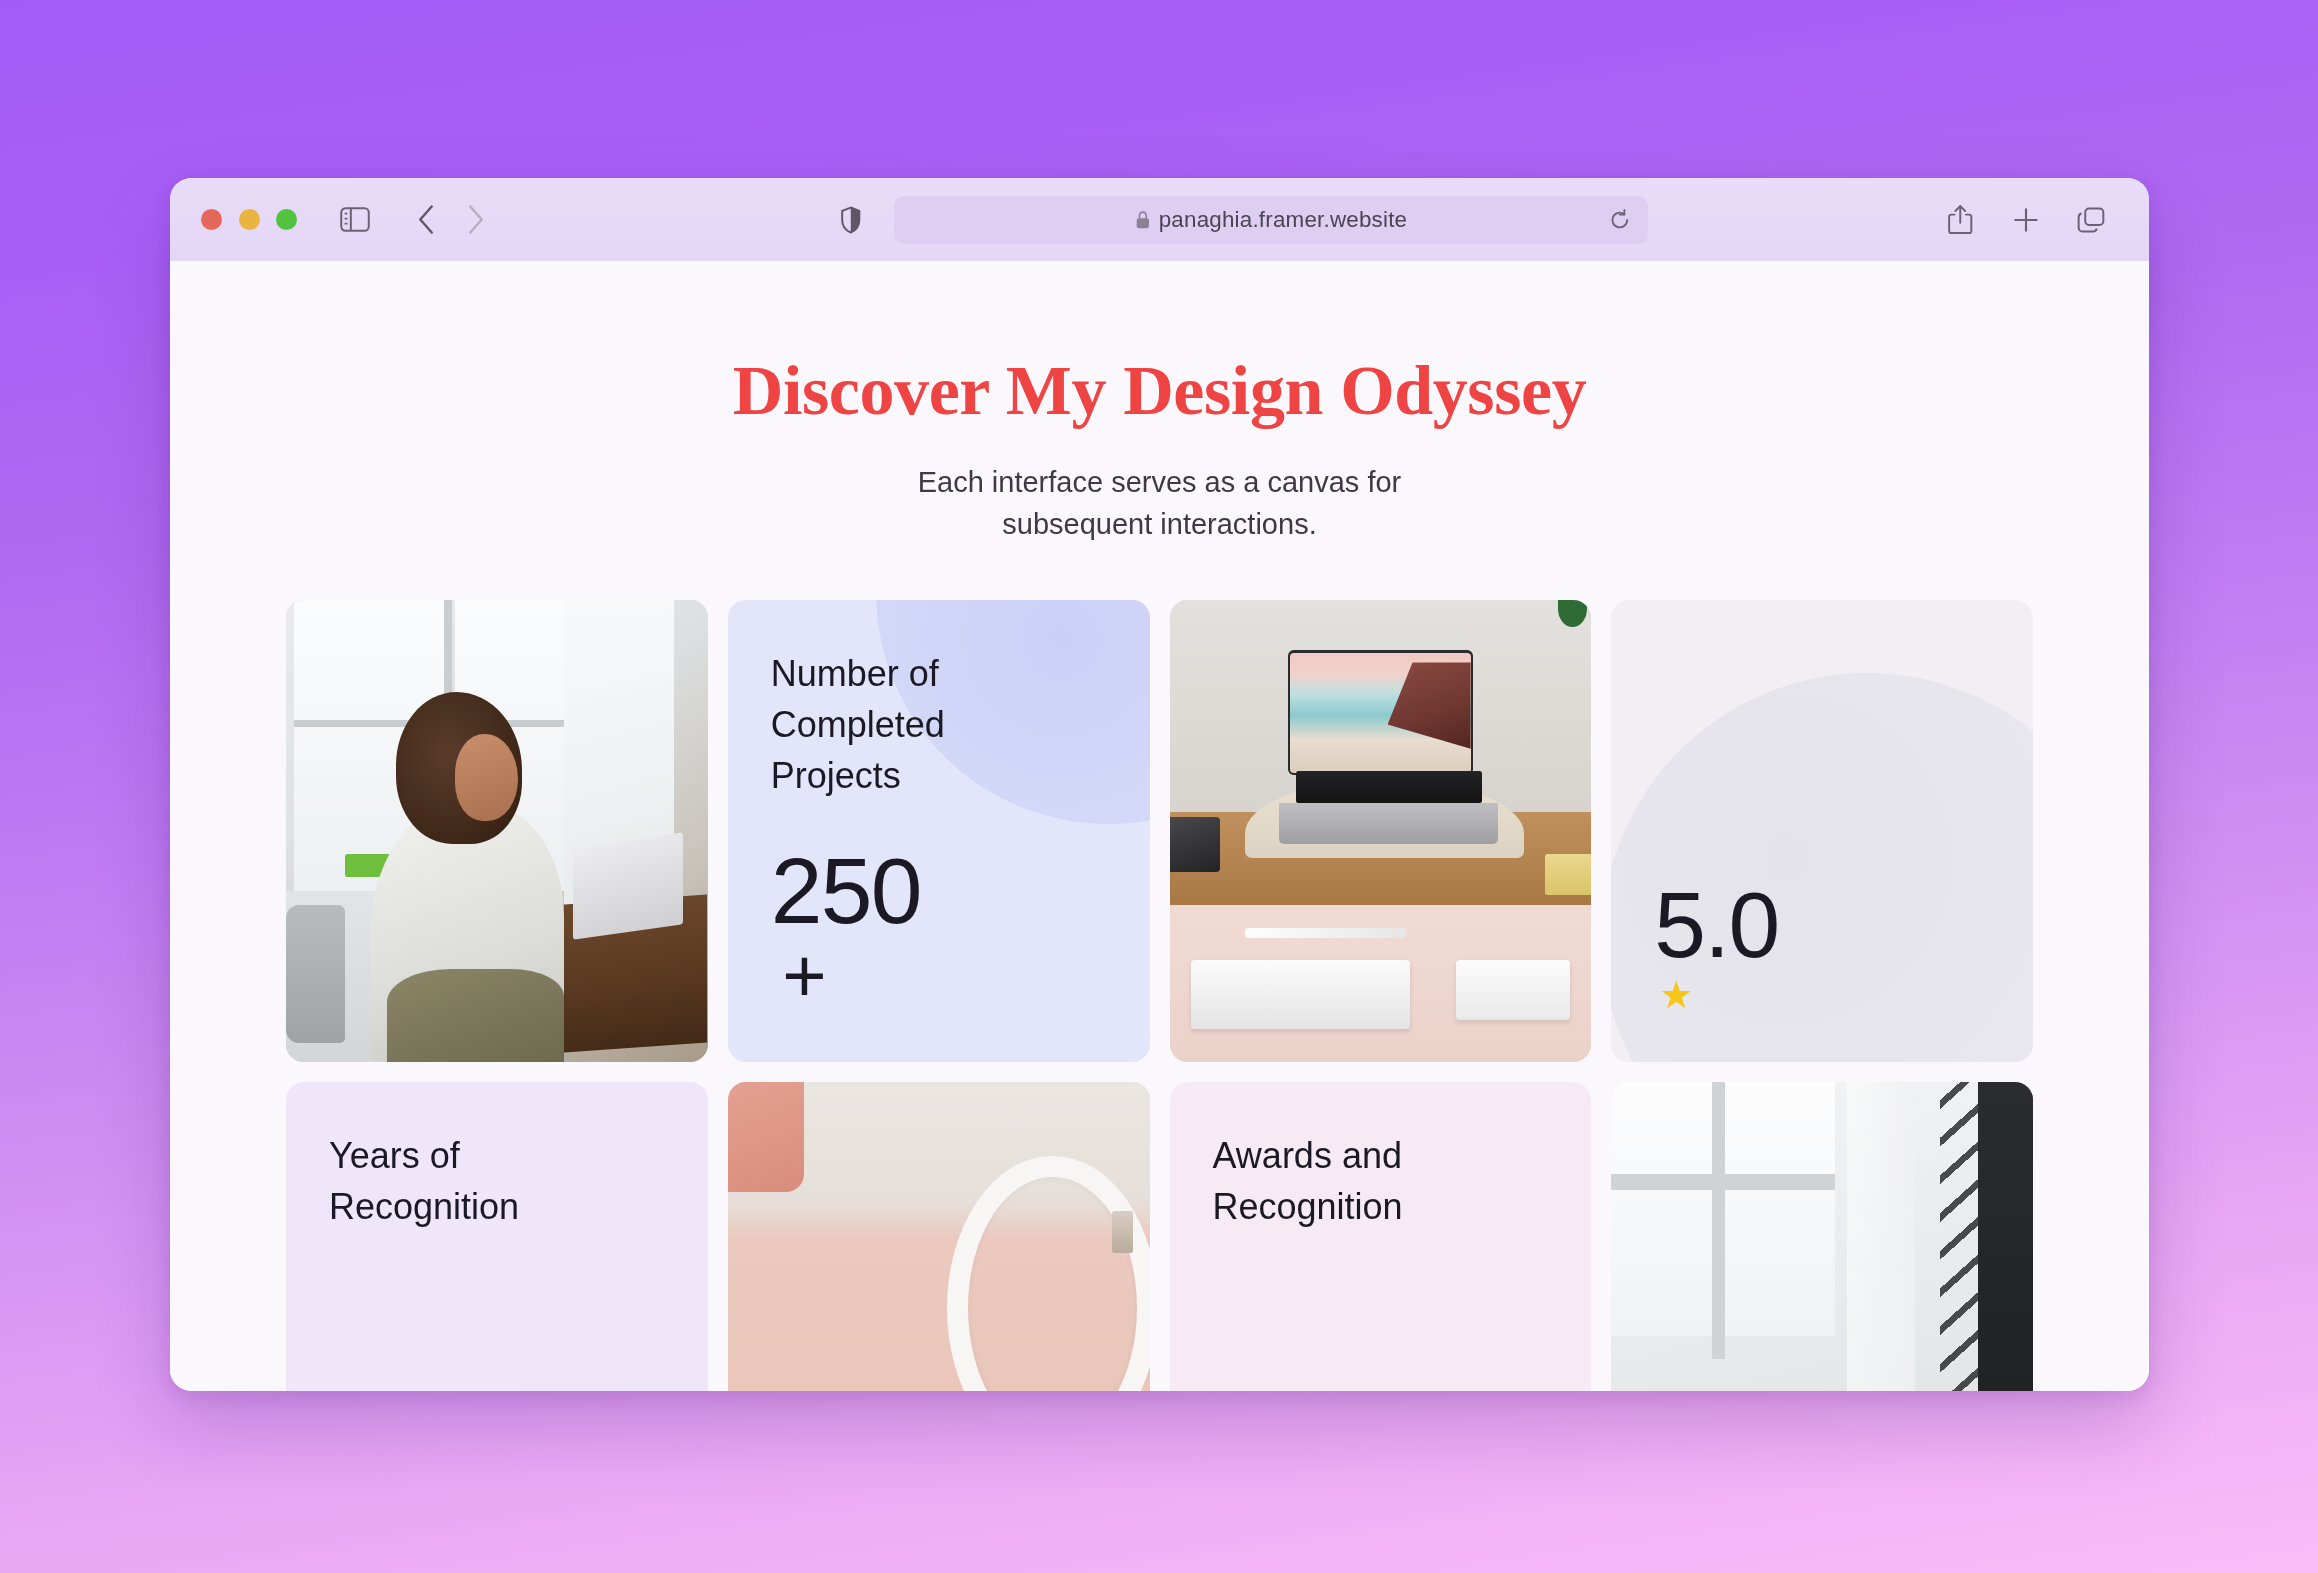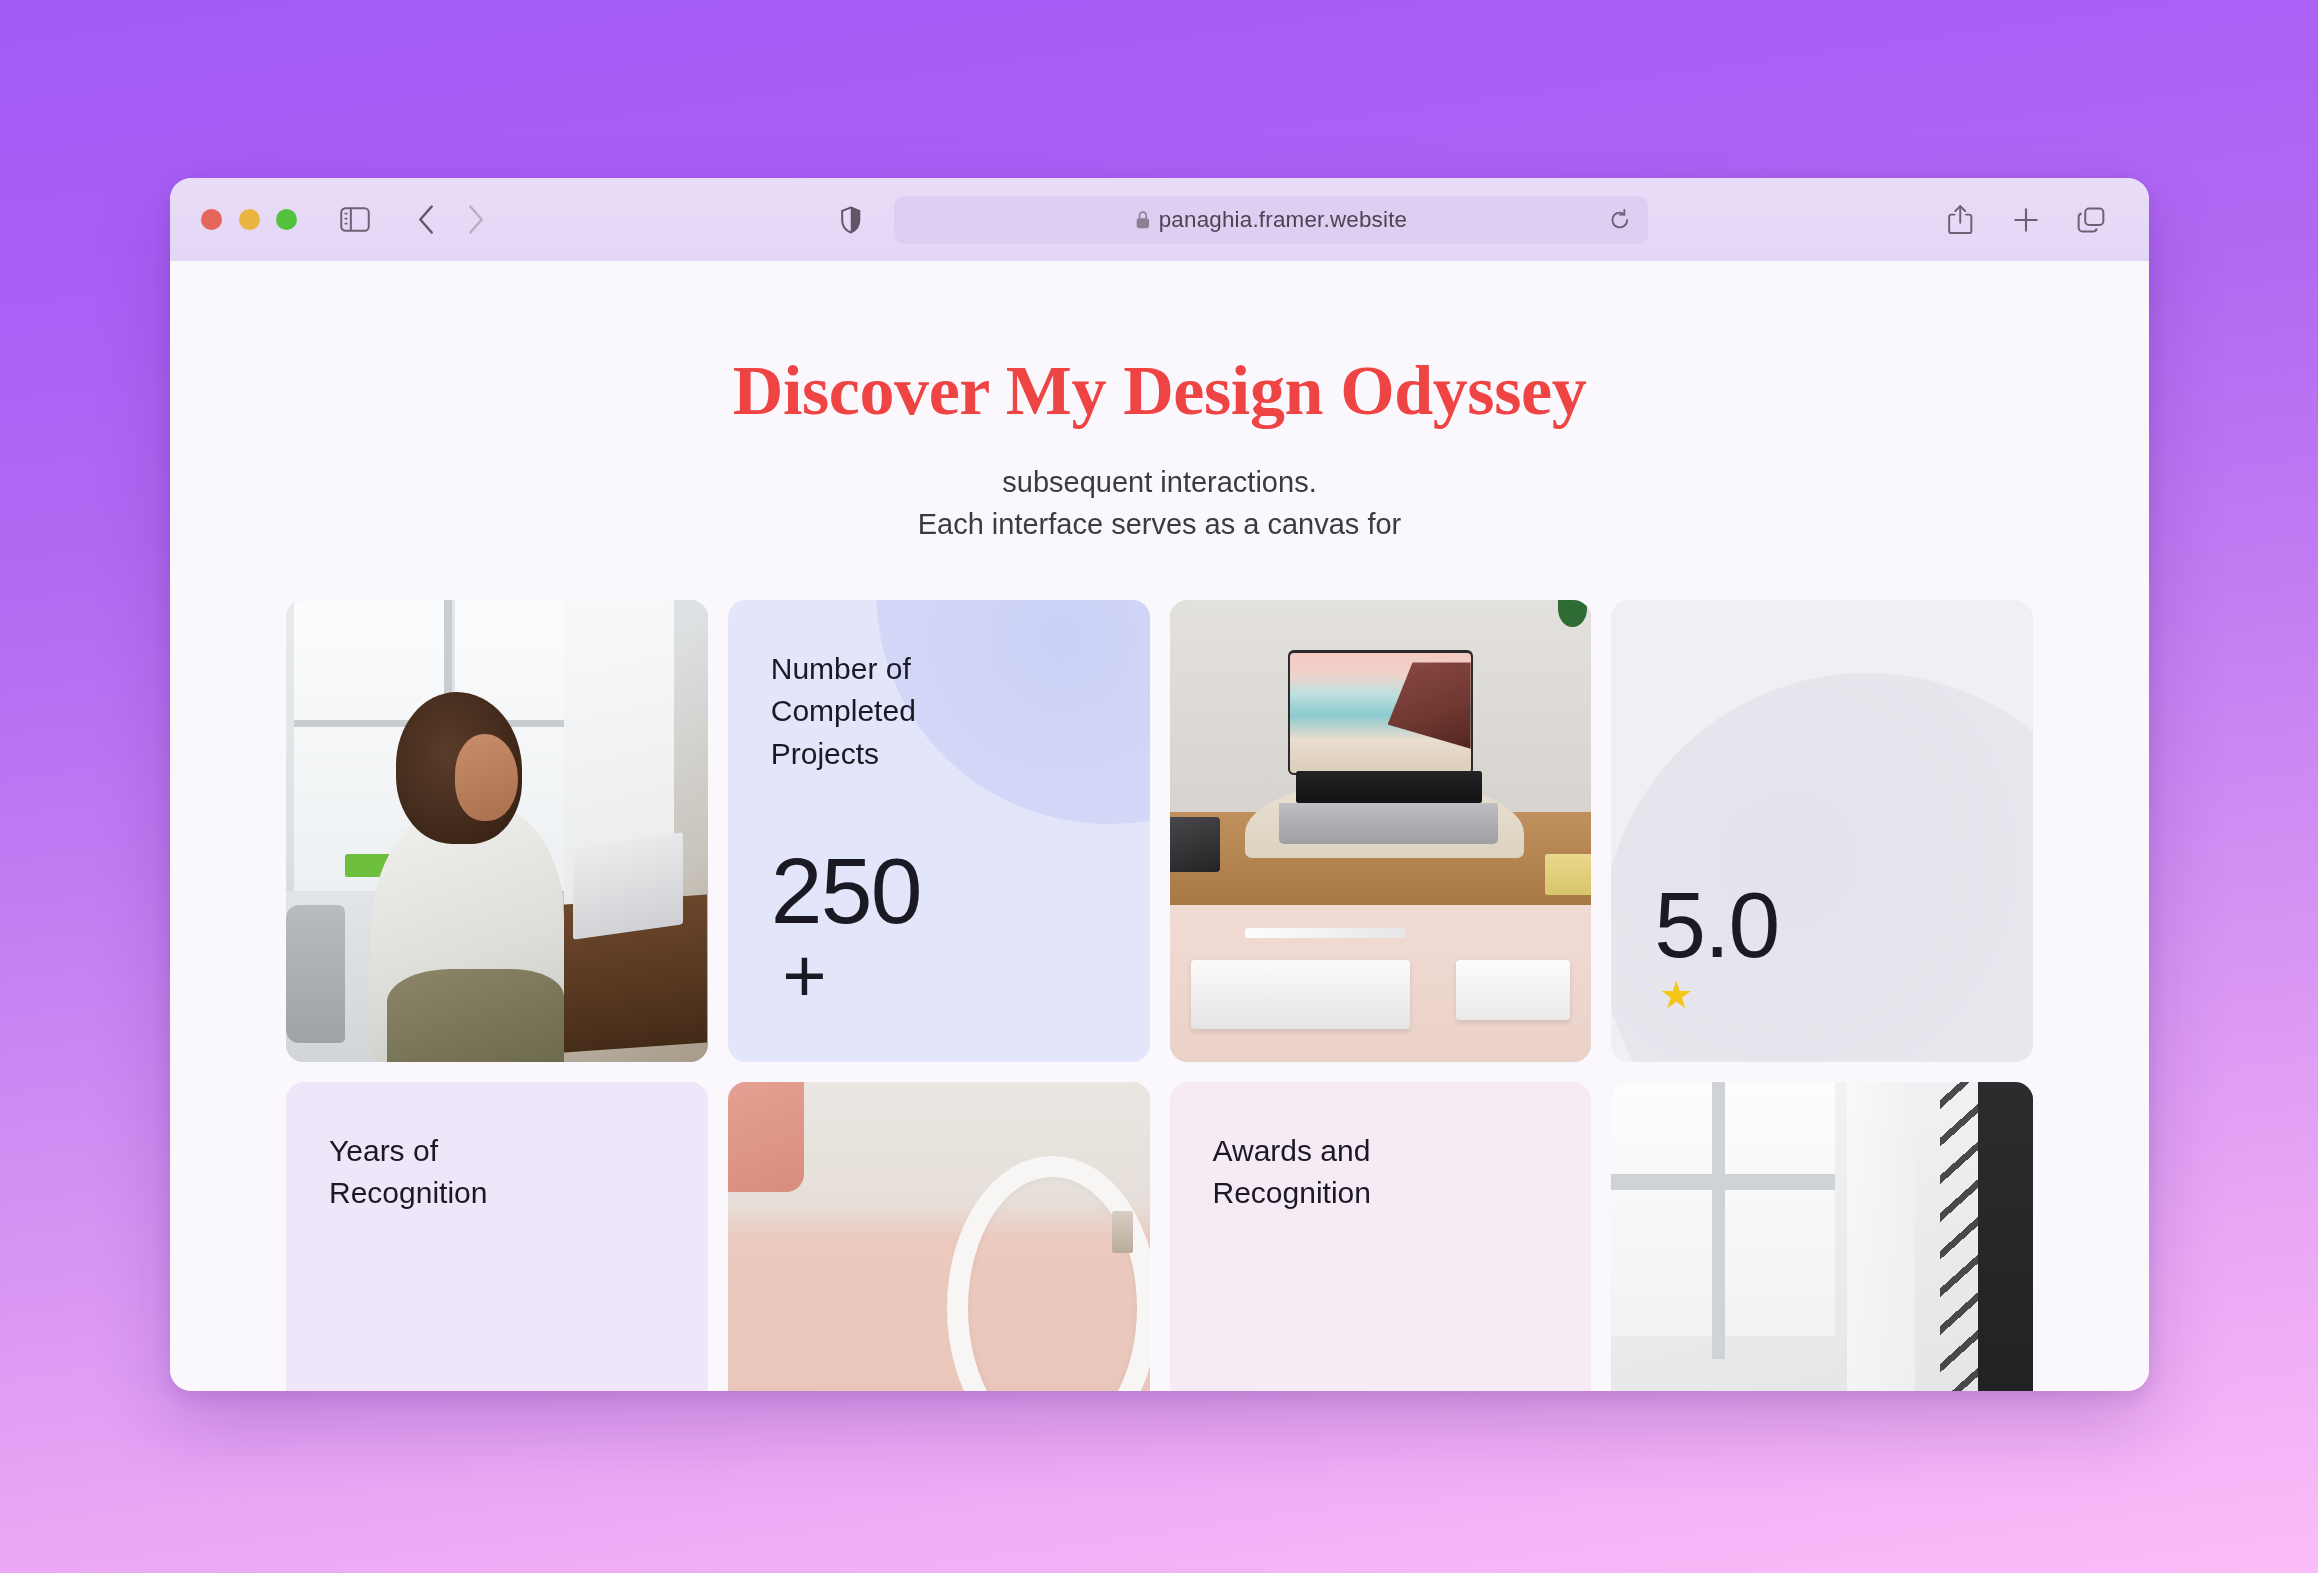--- a/index.html
+++ b/index.html
@@ -137,21 +137,21 @@
   }
   .card{
     height:462px;
     border-radius:18px;
     overflow:hidden;
     position:relative;
   }
 
   .card-stat{ padding:48px 43px; display:flex; flex-direction:column; }
   .stat-label{
-    font-size:30px;
+    font-size:36px;
     line-height:1.42;
     color:#1B1924;
     max-width:76%;
     position:relative; z-index:2;
   }
   .stat-value{
     margin-top:auto;
     font-size:93px;
     line-height:1;
     color:#1B1924;
@@ -451,22 +451,22 @@
         </svg>
       </div>
     </div>
   </div>
 
   <div class="page">
 
     <div class="hero">
       <h1 class="hero-title">Discover My Design Odyssey</h1>
       <p class="hero-sub">
+        <span>Each interface serves as a canvas for</span>
         <span>subsequent interactions.</span>
-        <span>Each interface serves as a canvas for</span>
       </p>
     </div>
 
     <div class="grid">
 
       <div class="card card-photo">
         <div class="photo-office">
           <div class="win-pane" style="left:2%;top:0;width:36%;height:63%;"></div>
           <div class="win-pane" style="left:40%;top:0;width:26%;height:63%;"></div>
           <div class="win-frame" style="left:2%;top:26%;width:64%;height:7.5px;"></div>

